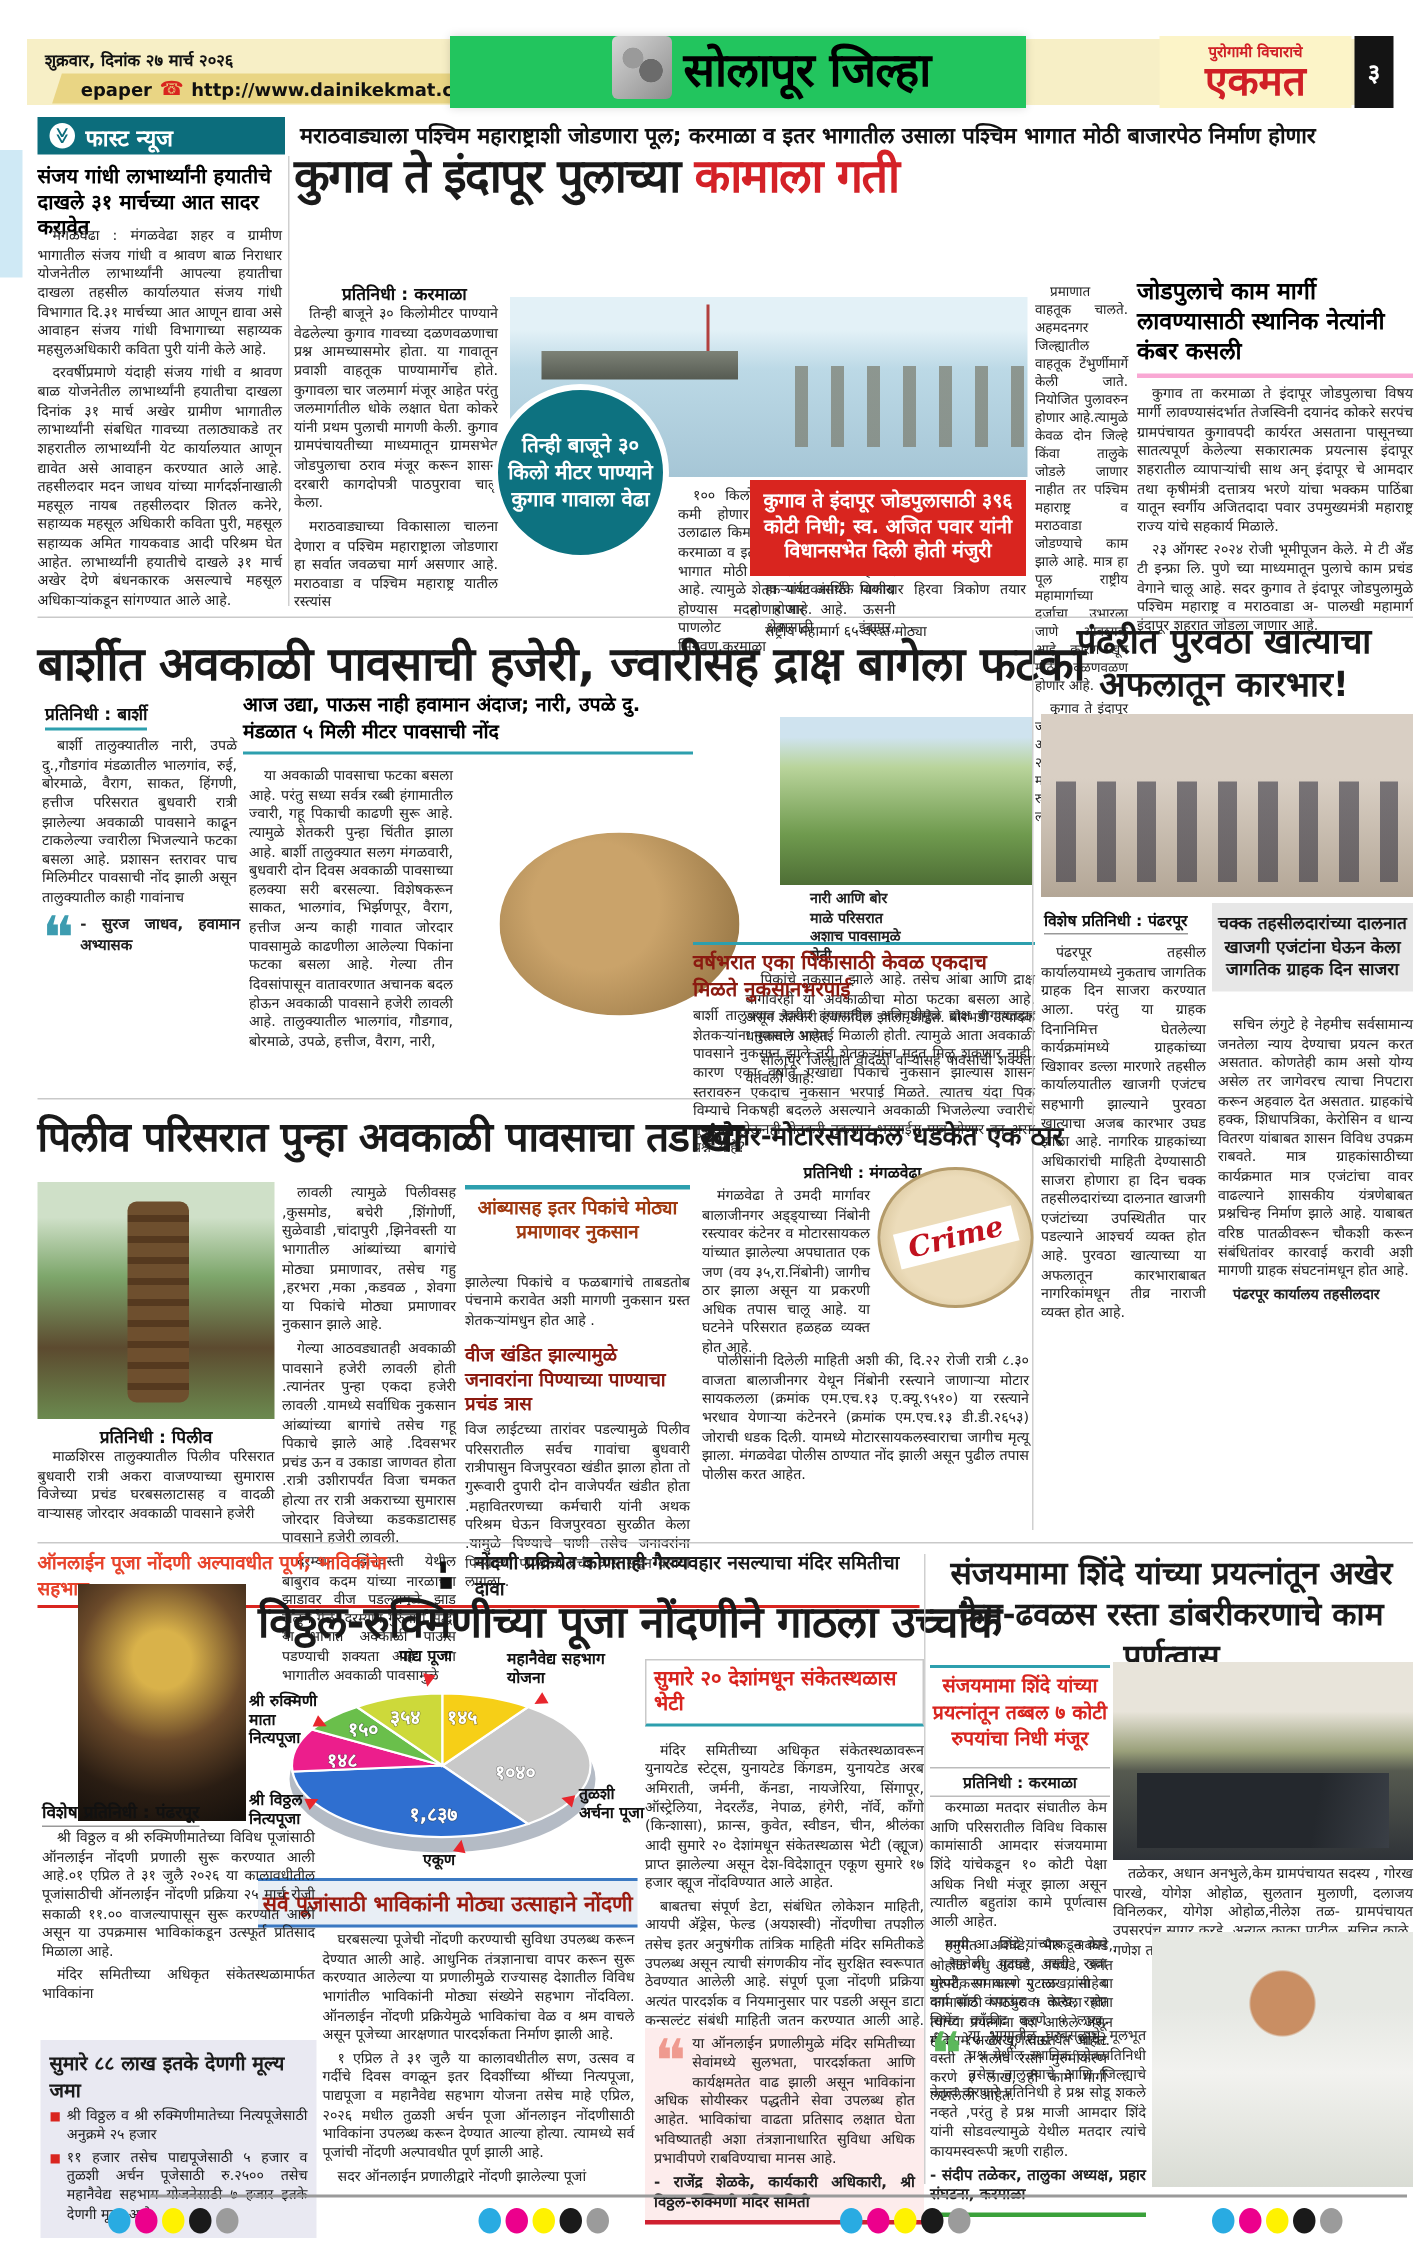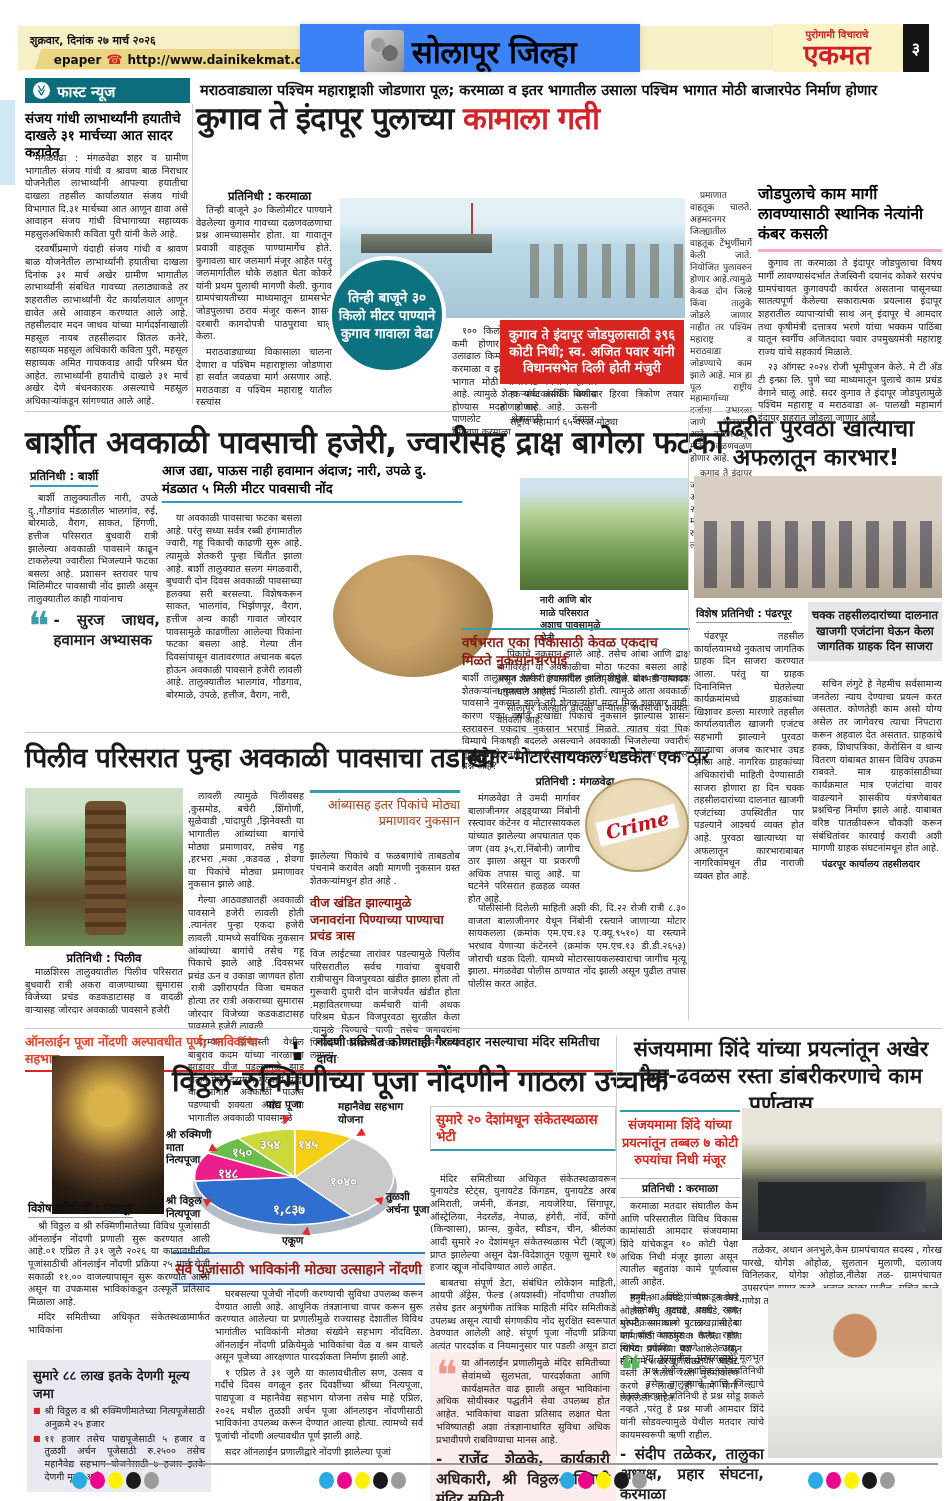--- a/index.html
+++ b/index.html
@@ -14,22 +14,22 @@
   .hrule{height:1px;background:#c9c9c9;}
 
   
   .hdr-band{left:18px;top:26px;width:910px;height:44px;background:#f7efc6;}
   .hdr-date{left:30px;top:32px;font-size:11px;font-weight:700;color:#111;}
   .epaper{left:38px;top:49px;width:330px;height:20px;background:#e9d584;
           transform:skewX(-18deg);display:flex;align-items:center;}
   .epaper-inner{transform:skewX(18deg);display:flex;align-items:center;gap:5px;
           font-size:12px;font-weight:700;color:#101010;padding-left:16px;}
   .phone{color:#d9251f;font-size:13px;}
-  .mast-panel{left:300px;top:24px;width:340px;height:48px;background:#3b82f6;display:flex;
-          align-items:flex-end;justify-content:center;gap:8px;box-shadow:0 0 6px rgba(0,0,0,.15);}
+  .mast-panel{left:300px;top:24px;width:340px;height:48px;background:#22c55e;display:flex;
+          align-items:flex-start;justify-content:center;gap:8px;box-shadow:0 0 6px rgba(0,0,0,.15);padding-left:44px;}
   .mast-logo{width:40px;height:42px;background:
       radial-gradient(circle at 35% 35%, #9a9a9a 0 18%, transparent 19%),
       radial-gradient(circle at 65% 55%, #6b6b6b 0 22%, transparent 23%),
       linear-gradient(135deg,#d6d6d6,#8e8e8e);border-radius:4px;}
   .mast-title{font-size:31px;font-weight:800;color:#000;letter-spacing:-.5px;}
   .brand-box{right:44px;top:24px;width:128px;height:48px;background:#fcf4c8;text-align:center;}
   .brand-tag{font-size:10px;font-weight:700;color:#d01f26;margin-top:3px;}
   .brand-name{font-size:27px;font-weight:800;color:#d01f26;line-height:1;}
   .pageno{right:16px;top:24px;width:26px;height:48px;background:#141414;color:#fff;
           display:flex;align-items:center;justify-content:center;font-size:16px;font-weight:700;}
@@ -89,22 +89,22 @@
   .pand-sub{left:808px;top:602px;width:134px;background:#e7e7e7;padding:6px 4px;box-sizing:border-box;
       font-size:11.5px;font-weight:800;text-align:center;line-height:1.35;}
 
   
   .b3-hl{left:25px;top:738px;width:445px;font-size:27px;font-weight:800;letter-spacing:-.5px;white-space:nowrap;}
   .cont-hl{left:468px;top:744px;width:220px;font-size:17.5px;font-weight:800;white-space:nowrap;}
   .palm-photo{left:25px;top:788px;width:158px;height:158px;
       background:linear-gradient(180deg,#cfe0c8 0 15%,#7da66b 40%,#5c4a2f 70%,#6b8a4f 100%);}
   .palm-photo .trunk{position:absolute;left:38%;top:8%;width:26%;height:85%;
       background:repeating-linear-gradient(180deg,#6e4f2e 0 9px,#55391f 9px 14px);border-radius:6px;}
-  .amba-box{border-top:3px solid #2d9fae;padding-top:4px;font-size:12.5px;font-weight:400;
-      color:#a03a10;text-align:right;line-height:1.3;}
+  .amba-box{border-top:3px solid #2d9fae;padding-top:4px;font-size:12.5px;font-weight:700;
+      color:#a03a10;text-align:center;line-height:1.3;}
   .veej-title{font-size:12.5px;font-weight:800;color:#8b1a10;line-height:1.3;}
   .crime-stamp{left:585px;top:778px;width:100px;height:90px;border-radius:50%;
       background:radial-gradient(circle,#ecdcba 0 60%,#cdb astro,#c9b384 100%);
       background:radial-gradient(circle,#ecdcba 0 60%,#c9b384 100%);
       border:2px solid #b49b6a;display:flex;align-items:center;justify-content:center;}
   .crime-word{background:#fff;padding:1px 8px;transform:rotate(-14deg);color:#c1121f;
       font-size:19px;font-weight:800;font-style:italic;font-family:"DejaVu Serif",serif;}
 
   
   .pooja-kicker{left:25px;top:1033px;width:588px;border-bottom:2px solid #d9251f;
@@ -124,21 +124,21 @@
   .don-title{font-size:13px;font-weight:800;margin-bottom:3px;}
   .don-li{font-size:9.5px;line-height:1.35;display:flex;gap:4px;margin-bottom:2px;text-align:justify;}
   .don-li .bullet{color:#d9251f;font-size:8px;line-height:1.6;}
   .web-box{border:1px solid #c9c9c9;border-bottom:2px solid #2d9fae;padding:4px 5px;
       font-size:13.5px;font-weight:800;color:#d9251f;line-height:1.25;}
   .pink-quote{left:430px;top:1352px;width:186px;background:#fdecec;border-bottom:3px solid #cf2030;
       padding:5px 6px 4px;box-sizing:border-box;}
   .pink-quote .qmark{color:#ef9a8f;}
   .green-quote{left:620px;top:1352px;width:144px;border-bottom:3px solid #3aa13a;padding-bottom:4px;}
   .green-quote .qmark{color:#5cb85c;}
-  .attrib{font-size:15px;font-weight:800;margin-top:2px;}
+  .attrib{font-size:10px;font-weight:800;margin-top:2px;}
   .sanjay-hl{left:620px;top:1036px;width:322px;font-size:21px;font-weight:800;text-align:center;line-height:1.3;}
   .sanjay-red{left:620px;top:1110px;width:120px;border-top:2px solid #2d9fae;padding-top:4px;
       font-size:13px;font-weight:800;color:#d9251f;text-align:center;line-height:1.35;}
   .sanjay-by{left:620px;top:1178px;width:120px;text-align:center;font-size:10.5px;font-weight:800;
       border-top:1px solid #bbb;border-bottom:1px solid #bbb;padding:2px 0;}
   .road-photo{left:742px;top:1108px;width:200px;height:132px;
       background:linear-gradient(180deg,#e8e4da 0 25%,#9aa07a 45%,#565a50 55%,#2f3338 100%);}
   .road-photo .strip{position:absolute;left:8%;bottom:6%;width:84%;height:38%;
       background:linear-gradient(100deg,#24282d 0 70%,#3a3f46 100%);}
   .portrait{left:768px;top:1288px;width:174px;height:170px;
@@ -272,21 +272,21 @@
 
   <div class="abs hrule" style="left:25px;top:732px;width:660px;"></div>
 
   <div class="abs b3-hl">पिलीव परिसरात पुन्हा अवकाळी पावसाचा तडाखा</div>
   <div class="abs cont-hl">कंटेनर-मोटारसायकल धडकेत एक ठार</div>
   <div class="abs palm-photo">
       <div class="trunk"></div>
     </div>
   <div class="abs byline" style="left:25px;top:950px;width:158px;text-align:center;">प्रतिनिधी : पिलीव</div>
   <div class="abs body-txt jt" style="left:25px;top:966px;width:158px;">
-    <p>माळशिरस तालुक्यातील पिलीव परिसरात बुधवारी रात्री अकरा वाजण्याच्या सुमारास विजेच्या प्रचंड कडकडाटासह व वादळी वाऱ्यासह जोरदार अवकाळी पावसाने हजेरी</p>
+    <p>माळशिरस तालुक्यातील पिलीव परिसरात बुधवारी रात्री अकरा वाजण्याच्या सुमारास विजेच्या प्रचंड घरबसलाटासह व वादळी वाऱ्यासह जोरदार अवकाळी पावसाने हजेरी</p>
   </div>
   <div class="abs body-txt jt" style="left:188px;top:790px;width:116px;">
     <p>लावली त्यामुळे पिलीवसह ,कुसमोड, बचेरी ,शिंगोर्णी, सुळेवाडी ,चांदापुरी ,झिनेवस्ती या भागातील आंब्यांच्या बागांचे मोठ्या प्रमाणावर, तसेच गहु ,हरभरा ,मका ,कडवळ , शेवगा या पिकांचे मोठ्या प्रमाणावर नुकसान झाले आहे.</p>
     <p>गेल्या आठवड्यातही अवकाळी पावसाने हजेरी लावली होती .त्यानंतर पुन्हा एकदा हजेरी लावली .यामध्ये सर्वाधिक नुकसान आंब्यांच्या बागांचे तसेच गहू पिकाचे झाले आहे .दिवसभर प्रचंड ऊन व उकाडा जाणवत होता .रात्री उशीरापर्यंत विजा चमकत होत्या तर रात्री अकराच्या सुमारास जोरदार विजेच्या कडकडाटासह पावसाने हजेरी लावली.</p>
     <p>दरम्यान झिनेवस्ती येथील बाबुराव कदम यांच्या नारळाच्या झाडावर वीज पडल्यामुळे झाड जळुन गेले .दरम्यान गुरुवारी सुद्धा या भागात अवकाळी पाऊस पडण्याची शक्यता आहे . या भागातील अवकाळी पावसामुळे</p>
   </div>
   <div class="abs" style="left:310px;top:790px;width:150px;">
     <div class="amba-box">आंब्यासह इतर पिकांचे मोठ्या प्रमाणावर नुकसान</div>
     <div class="body-txt jt" style="margin:20px 0 8px;">झालेल्या पिकांचे व फळबागांचे ताबडतोब पंचनामे करावेत अशी मागणी नुकसान ग्रस्त शेतकऱ्यांमधुन होत आहे .</div>
     <div class="veej-title">वीज खंडित झाल्यामुळे जनावरांना पिण्याच्या पाण्याचा प्रचंड त्रास</div>
@@ -362,21 +362,21 @@
         <span>११ हजार तसेच पाद्यपूजेसाठी ५ हजार व तुळशी अर्चन पूजेसाठी रु.२५०० तसेच महानैवेद्य सहभाग योजनेसाठी ७ हजार इतके देणगी मूल्य आहे.</span>
       </div>
   </div>
   <div class="abs body-txt jt" style="left:215px;top:1288px;width:208px;">
     <p>घरबसल्या पूजेची नोंदणी करण्याची सुविधा उपलब्ध करून देण्यात आली आहे. आधुनिक तंत्रज्ञानाचा वापर करून सुरू करण्यात आलेल्या या प्रणालीमुळे राज्यासह देशातील विविध भागांतील भाविकांनी मोठ्या संख्येने सहभाग नोंदविला. ऑनलाईन नोंदणी प्रक्रियेमुळे भाविकांचा वेळ व श्रम वाचले असून पूजेच्या आरक्षणात पारदर्शकता निर्माण झाली आहे.</p>
     <p>१ एप्रिल ते ३१ जुलै या कालावधीतील सण, उत्सव व गर्दीचे दिवस वगळून इतर दिवशींच्या श्रींच्या नित्यपूजा, पाद्यपूजा व महानैवेद्य सहभाग योजना तसेच माहे एप्रिल, २०२६ मधील तुळशी अर्चन पूजा ऑनलाइन नोंदणीसाठी भाविकांना उपलब्ध करून देण्यात आल्या होत्या. त्यामध्ये सर्व पूजांची नोंदणी अल्पावधीत पूर्ण झाली आहे.</p>
     <p>सदर ऑनलाईन प्रणालीद्वारे नोंदणी झालेल्या पूजां</p>
   </div>
   <div class="abs" style="left:430px;top:1106px;width:186px;">
     <div class="web-box">सुमारे २० देशांमधून संकेतस्थळास भेटी</div>
-    <div class="body-txt jt" style="margin-top:22px;">
+    <div class="body-txt jt" style="margin-top:11px;">
       <p>मंदिर समितीच्या अधिकृत संकेतस्थळावरून युनायटेड स्टेट्स, युनायटेड किंगडम, युनायटेड अरब अमिराती, जर्मनी, कॅनडा, नायजेरिया, सिंगापूर, ऑस्ट्रेलिया, नेदरलँड, नेपाळ, हंगेरी, नॉर्वे, काँगो (किन्शासा), फ्रान्स, कुवेत, स्वीडन, चीन, श्रीलंका आदी सुमारे २० देशांमधून संकेतस्थळास भेटी (व्ह्यूज) प्राप्त झालेल्या असून देश-विदेशातून एकूण सुमारे १७ हजार व्ह्यूज नोंदविण्यात आले आहेत.</p>
       <p>बाबतचा संपूर्ण डेटा, संबंधित लोकेशन माहिती, आयपी अ‍ॅड्रेस, फेल्ड (अयशस्वी) नोंदणीचा तपशील तसेच इतर अनुषंगीक तांत्रिक माहिती मंदिर समितीकडे उपलब्ध असून त्याची संगणकीय नोंद सुरक्षित स्वरूपात ठेवण्यात आलेली आहे. संपूर्ण पूजा नोंदणी प्रक्रिया अत्यंत पारदर्शक व नियमानुसार पार पडली असून डाटा कन्सल्टंट संबंधी माहिती जतन करण्यात आली आहे. पूजा नोंदणीत कोणताही गैरव्यवहार अथवा घोटाळा झाला नसल्याचे मंदिर समितीच्या वतीने स्पष्ट करण्यात आले.</p>
     </div>
   </div>
   <div class="abs pink-quote quote-blk jt">
     <span class="qmark">❝</span>
     <span>या ऑनलाईन प्रणालीमुळे मंदिर समितीच्या सेवांमध्ये सुलभता, पारदर्शकता आणि कार्यक्षमतेत वाढ झाली असून भाविकांना अधिक सोयीस्कर पद्धतीने सेवा उपलब्ध होत आहेत. भाविकांचा वाढता प्रतिसाद लक्षात घेता भविष्यातही अशा तंत्रज्ञानाधारित सुविधा अधिक प्रभावीपणे राबविण्याचा मानस आहे.</span>
     <div class="attrib">- राजेंद्र शेळके, कार्यकारी अधिकारी, श्री विठ्ठल-रुक्मिणी मंदिर समिती</div>
   </div>
 

